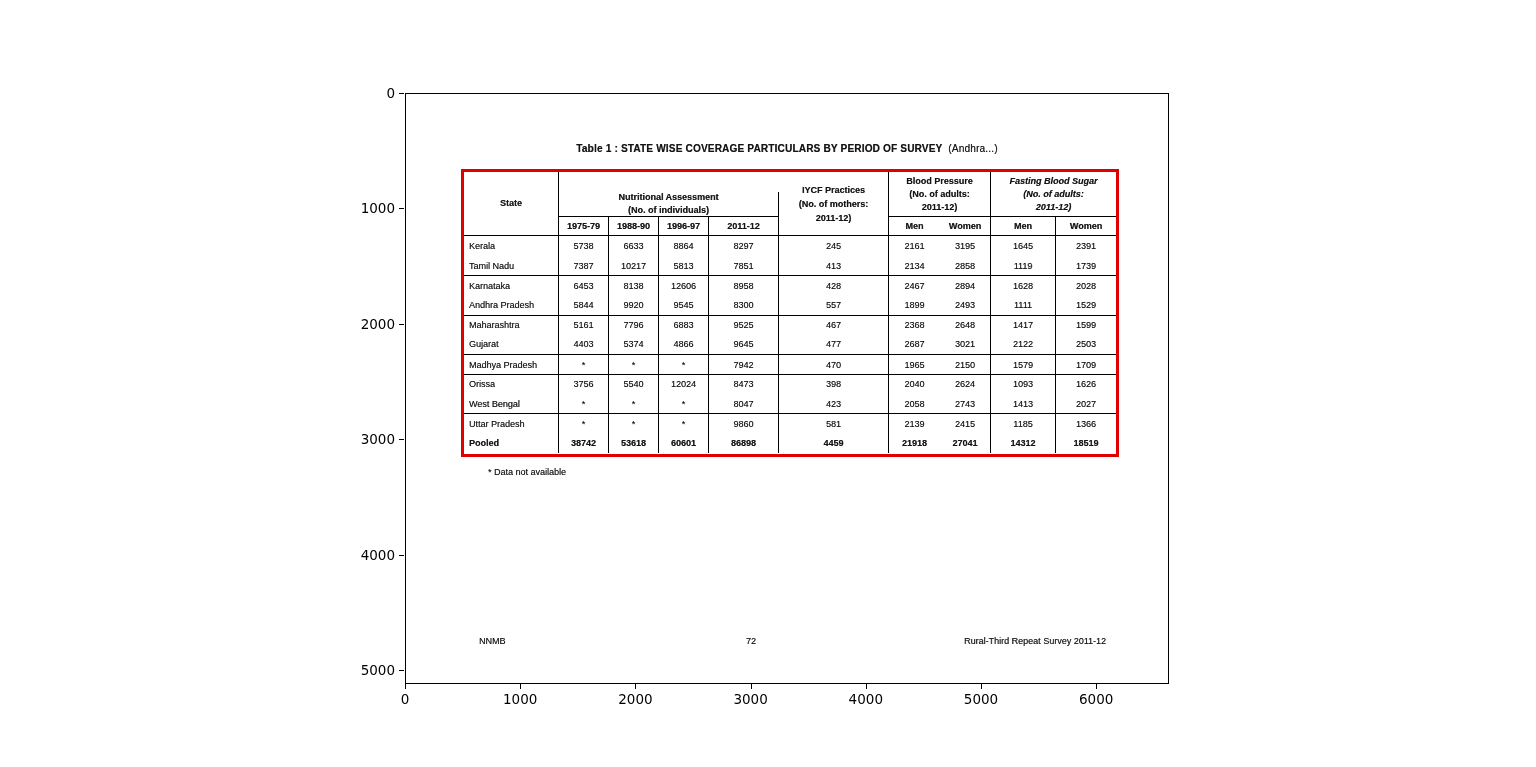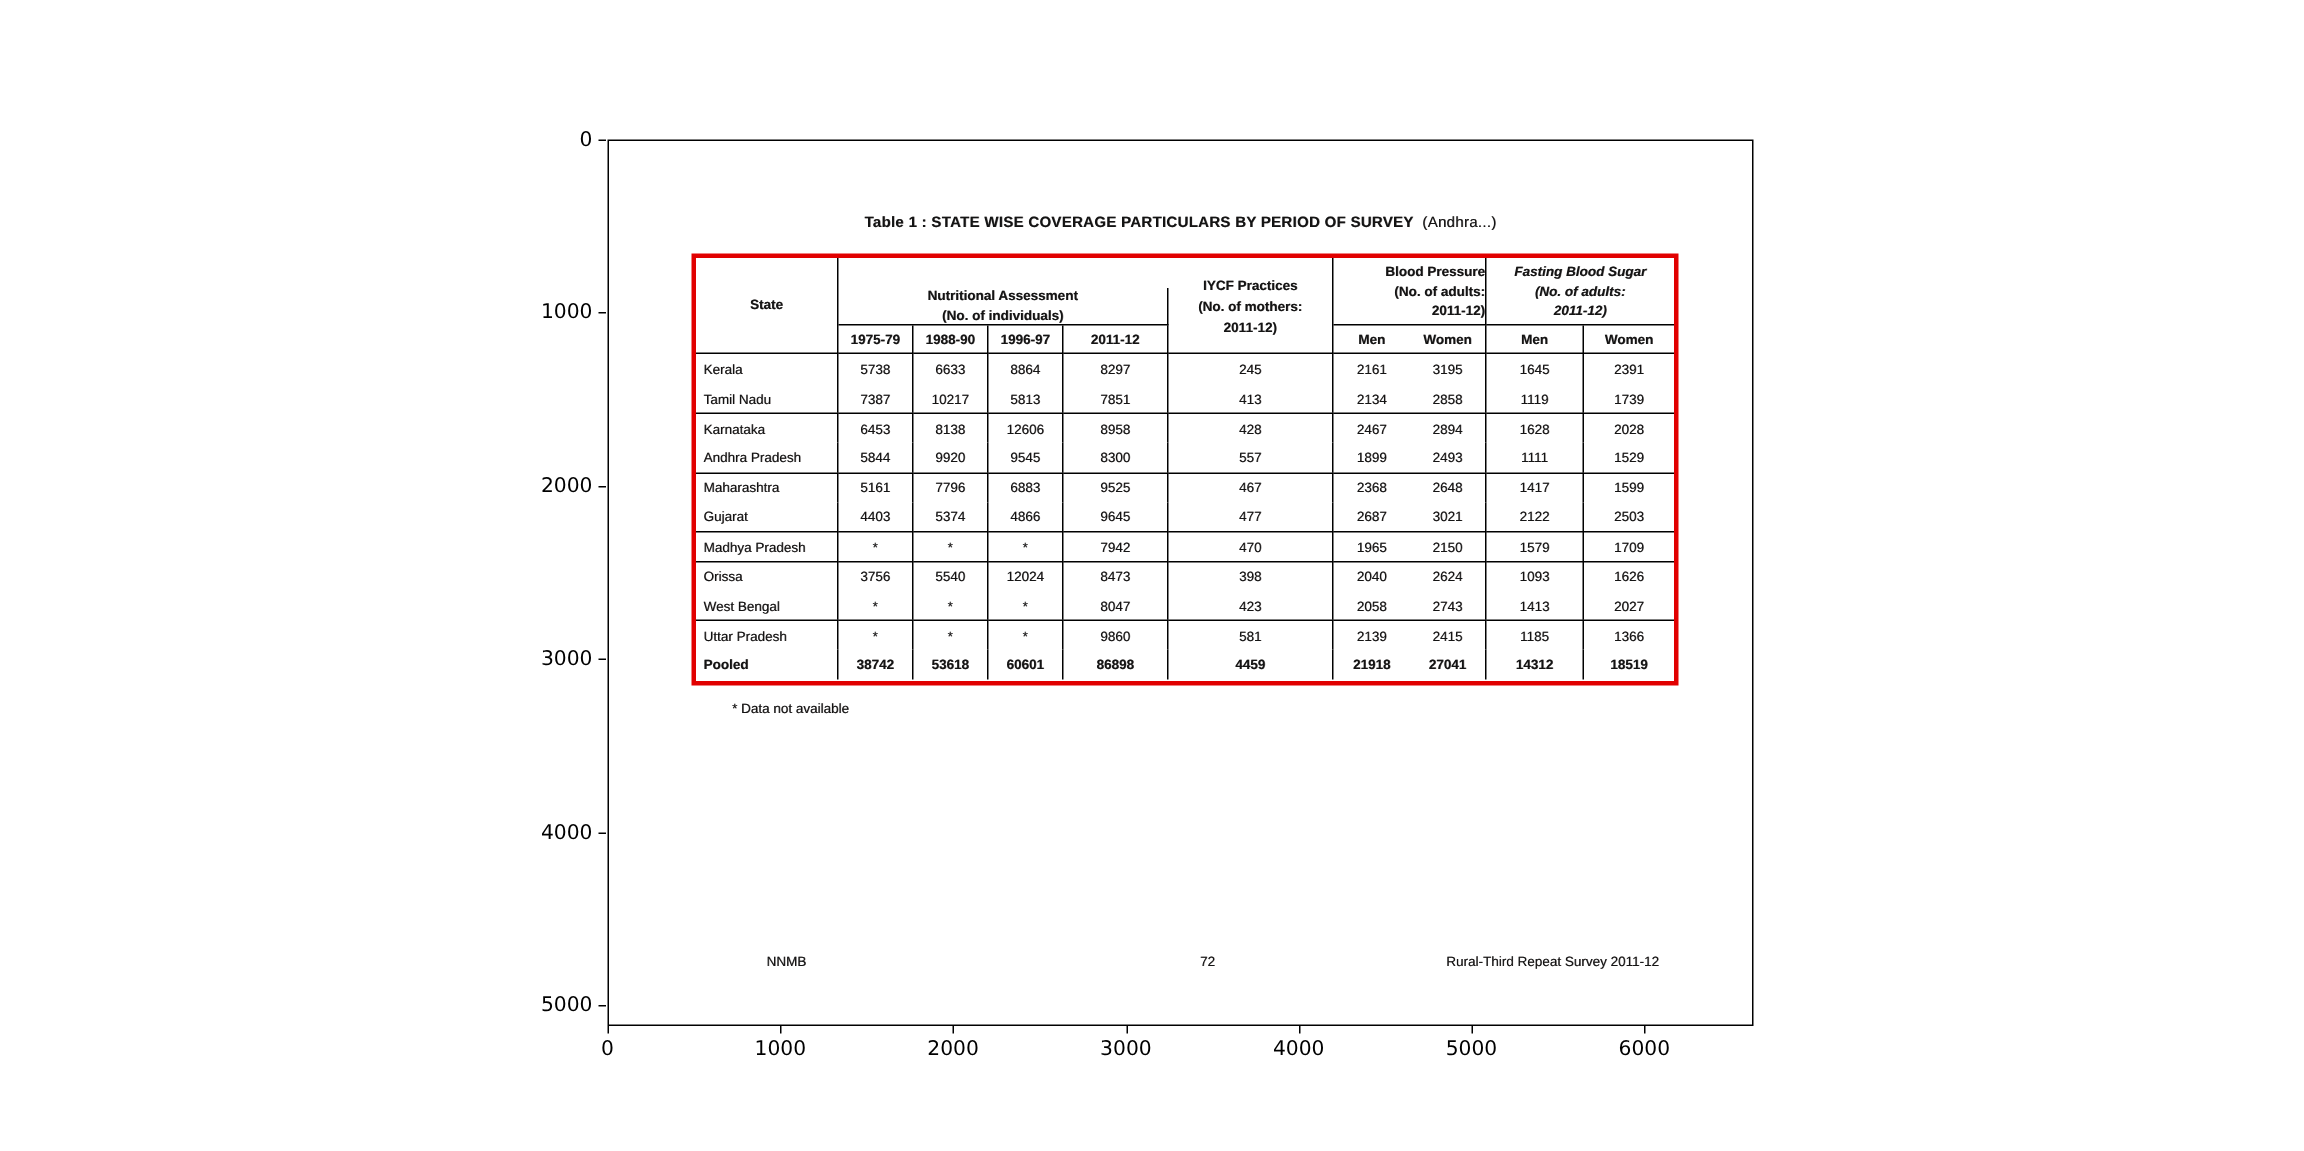--- a/index.html
+++ b/index.html
@@ -47,32 +47,32 @@
   .bt { border-top:1px solid #000; }
   .hdr { font-weight:bold; flex-direction:column; text-align:center; line-height:13px; }
   .hdr .gap { height:5px; }
   .state-col { justify-content:flex-start; padding-left:5px; }
   .bold { font-weight:bold; }
 
   
   .h-state { grid-column:1; grid-row:1/3; }
   .h-na    { grid-column:2/6; grid-row:1;margin-top:20px; }
   .h-iycf  { grid-column:6; grid-row:1/3; line-height:14px; }
-  .h-bp    { grid-column:7/9; grid-row:1;align-items:flex-end; }
+  .h-bp    { grid-column:7/9; grid-row:1; }
   .h-fbs   { grid-column:9/11; grid-row:1;font-style:italic; }
   .h-y1 { grid-column:2; grid-row:2; } .h-y2 { grid-column:3; grid-row:2; }
   .h-y3 { grid-column:4; grid-row:2; } .h-y4 { grid-column:5; grid-row:2; }
   .h-bpm { grid-column:7; grid-row:2; } .h-bpw { grid-column:8; grid-row:2; }
   .h-fbm { grid-column:9; grid-row:2; } .h-fbw { grid-column:10; grid-row:2; }
 
   .doc-footnote { position:absolute; left:82px; top:373px; font-size:9px; }
 
   .doc-footer { position:absolute; top:542px; left:0; width:100%; font-size:9px; }
-  .doc-footer .f-left  { position:absolute; left:73px; top:0;margin-left:32px; }
-  .doc-footer .f-center{ position:absolute; left:340px; top:0; width:64px; text-align:right; }
+  .doc-footer .f-left  { position:absolute; left:73px; top:0; }
+  .doc-footer .f-center{ position:absolute; left:340px; top:0; width:64px; text-align:left; }
   .doc-footer .f-right { position:absolute; left:540px; top:0; width:160px; text-align:right; }
 </style>
 </head>
 <body>
 
 <div id="tick-layer">
     <div class="tick-mark ytick-mark" style="left: 399px; top: 93px;"></div>
     <div class="tick-label ytick-label" style="left: 335px; top: 85px;">0</div>
     <div class="tick-mark ytick-mark" style="left: 399px; top: 208.4px;"></div>
     <div class="tick-label ytick-label" style="left: 335px; top: 200.4px;">1000</div>

